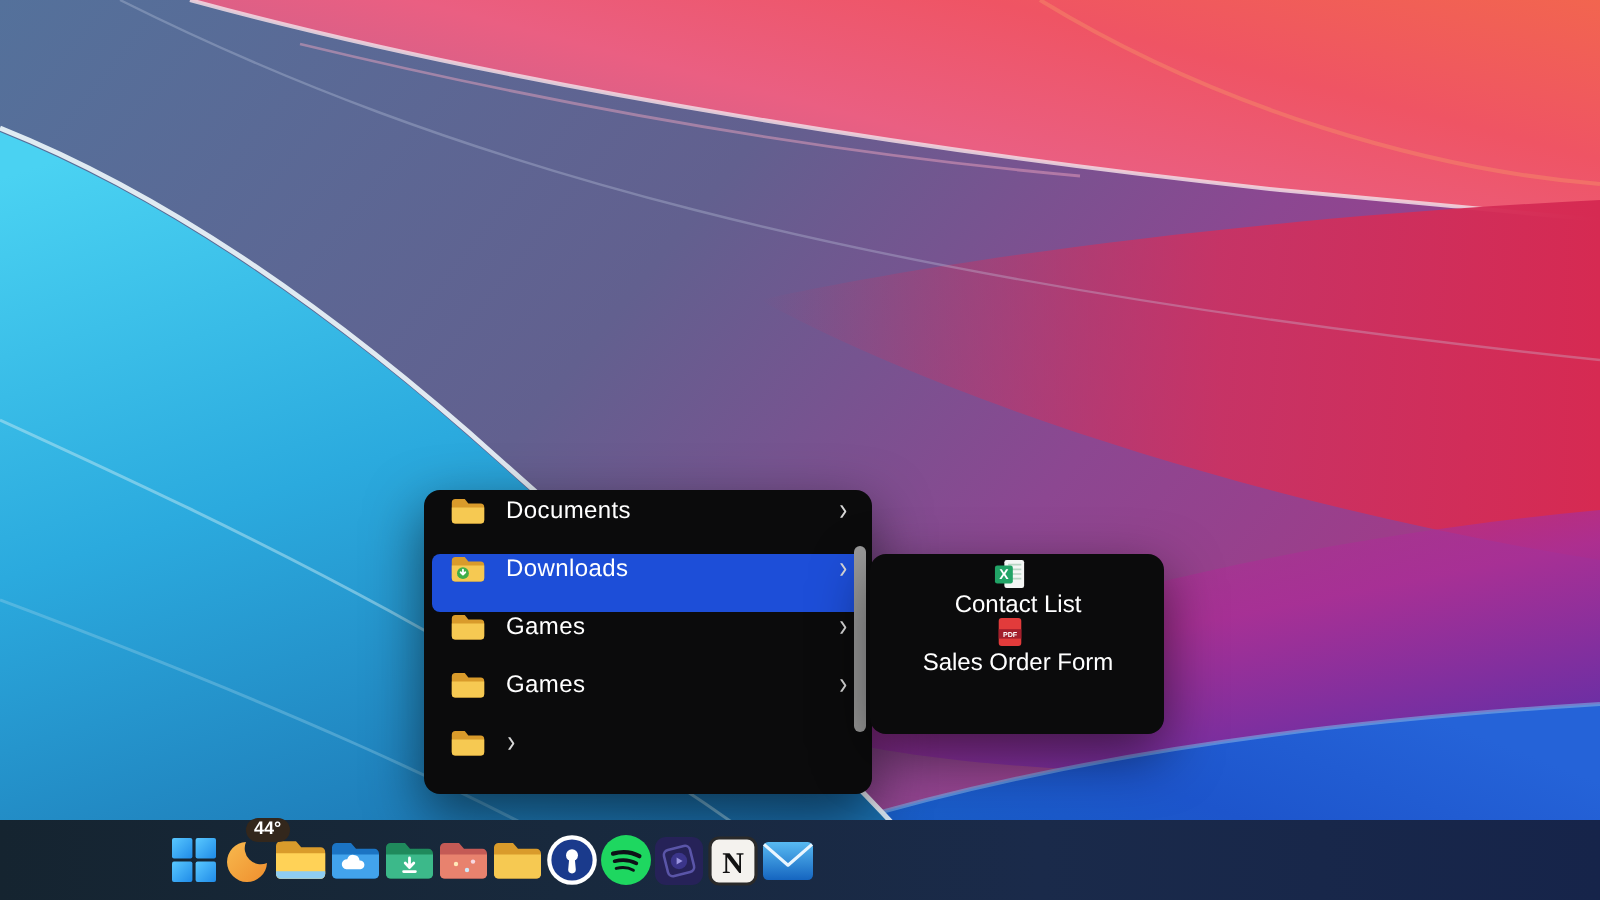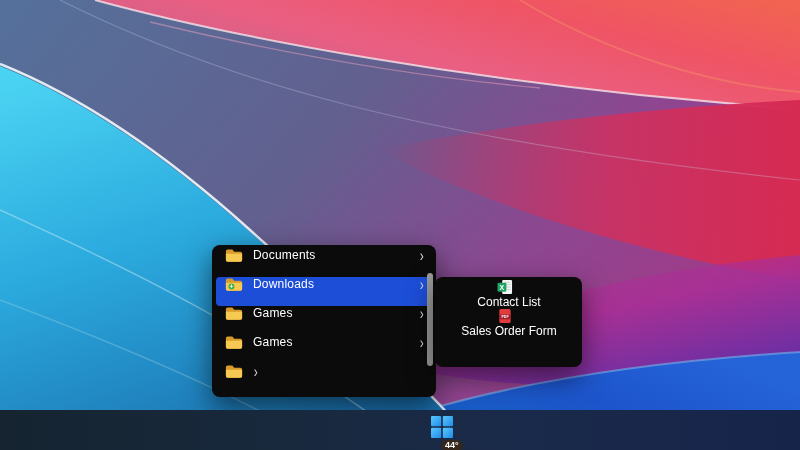--- a/index.html
+++ b/index.html
@@ -39,21 +39,21 @@
     display:flex; align-items:center; height:28.5px; margin:0 4px;
     padding:0 6px 0 7px; border-radius:4px; color:#fff;flex-direction:column;
   }
   .submenu-row .s-icon { width:16px; height:16px; margin-right:9px; flex:0 0 auto; }
   .submenu-label { font-size:12px; white-space:nowrap; }
 
   
   .taskbar {
     position:absolute; left:0; bottom:0; width:800px; height:40px;
     background:linear-gradient(90deg,#152430 0%,#18293d 35%,#1a2a4a 65%,#16244a 100%);
-    display:flex; align-items:center; padding-left:83px; z-index:10;flex-direction:column;
+    display:flex; align-items:center; padding-left:83px; z-index:10;
   }
   .tb-item {
     position:relative; width:27px; height:34px; display:flex;
     align-items:center; justify-content:center; flex:0 0 auto;
     background:transparent; border:0; cursor:pointer;
   }
   .weather-badge {
     position:absolute; top:-4px; left:13px; background:#33271c; color:#fff;
     font-size:9px; font-weight:bold; padding:1px 4px 1.5px; border-radius:7px;
     white-space:nowrap; line-height:1.1; z-index:2;

